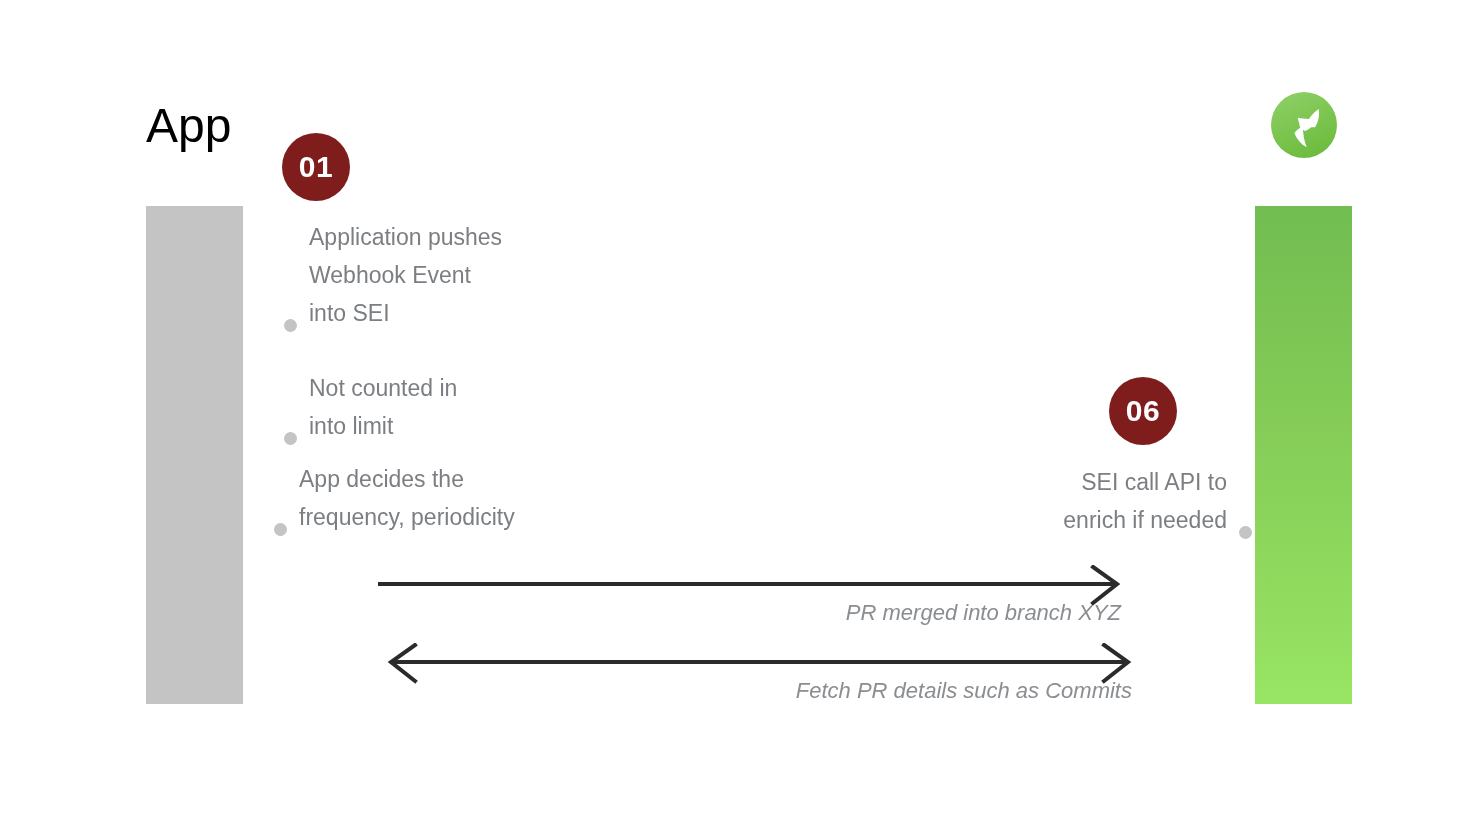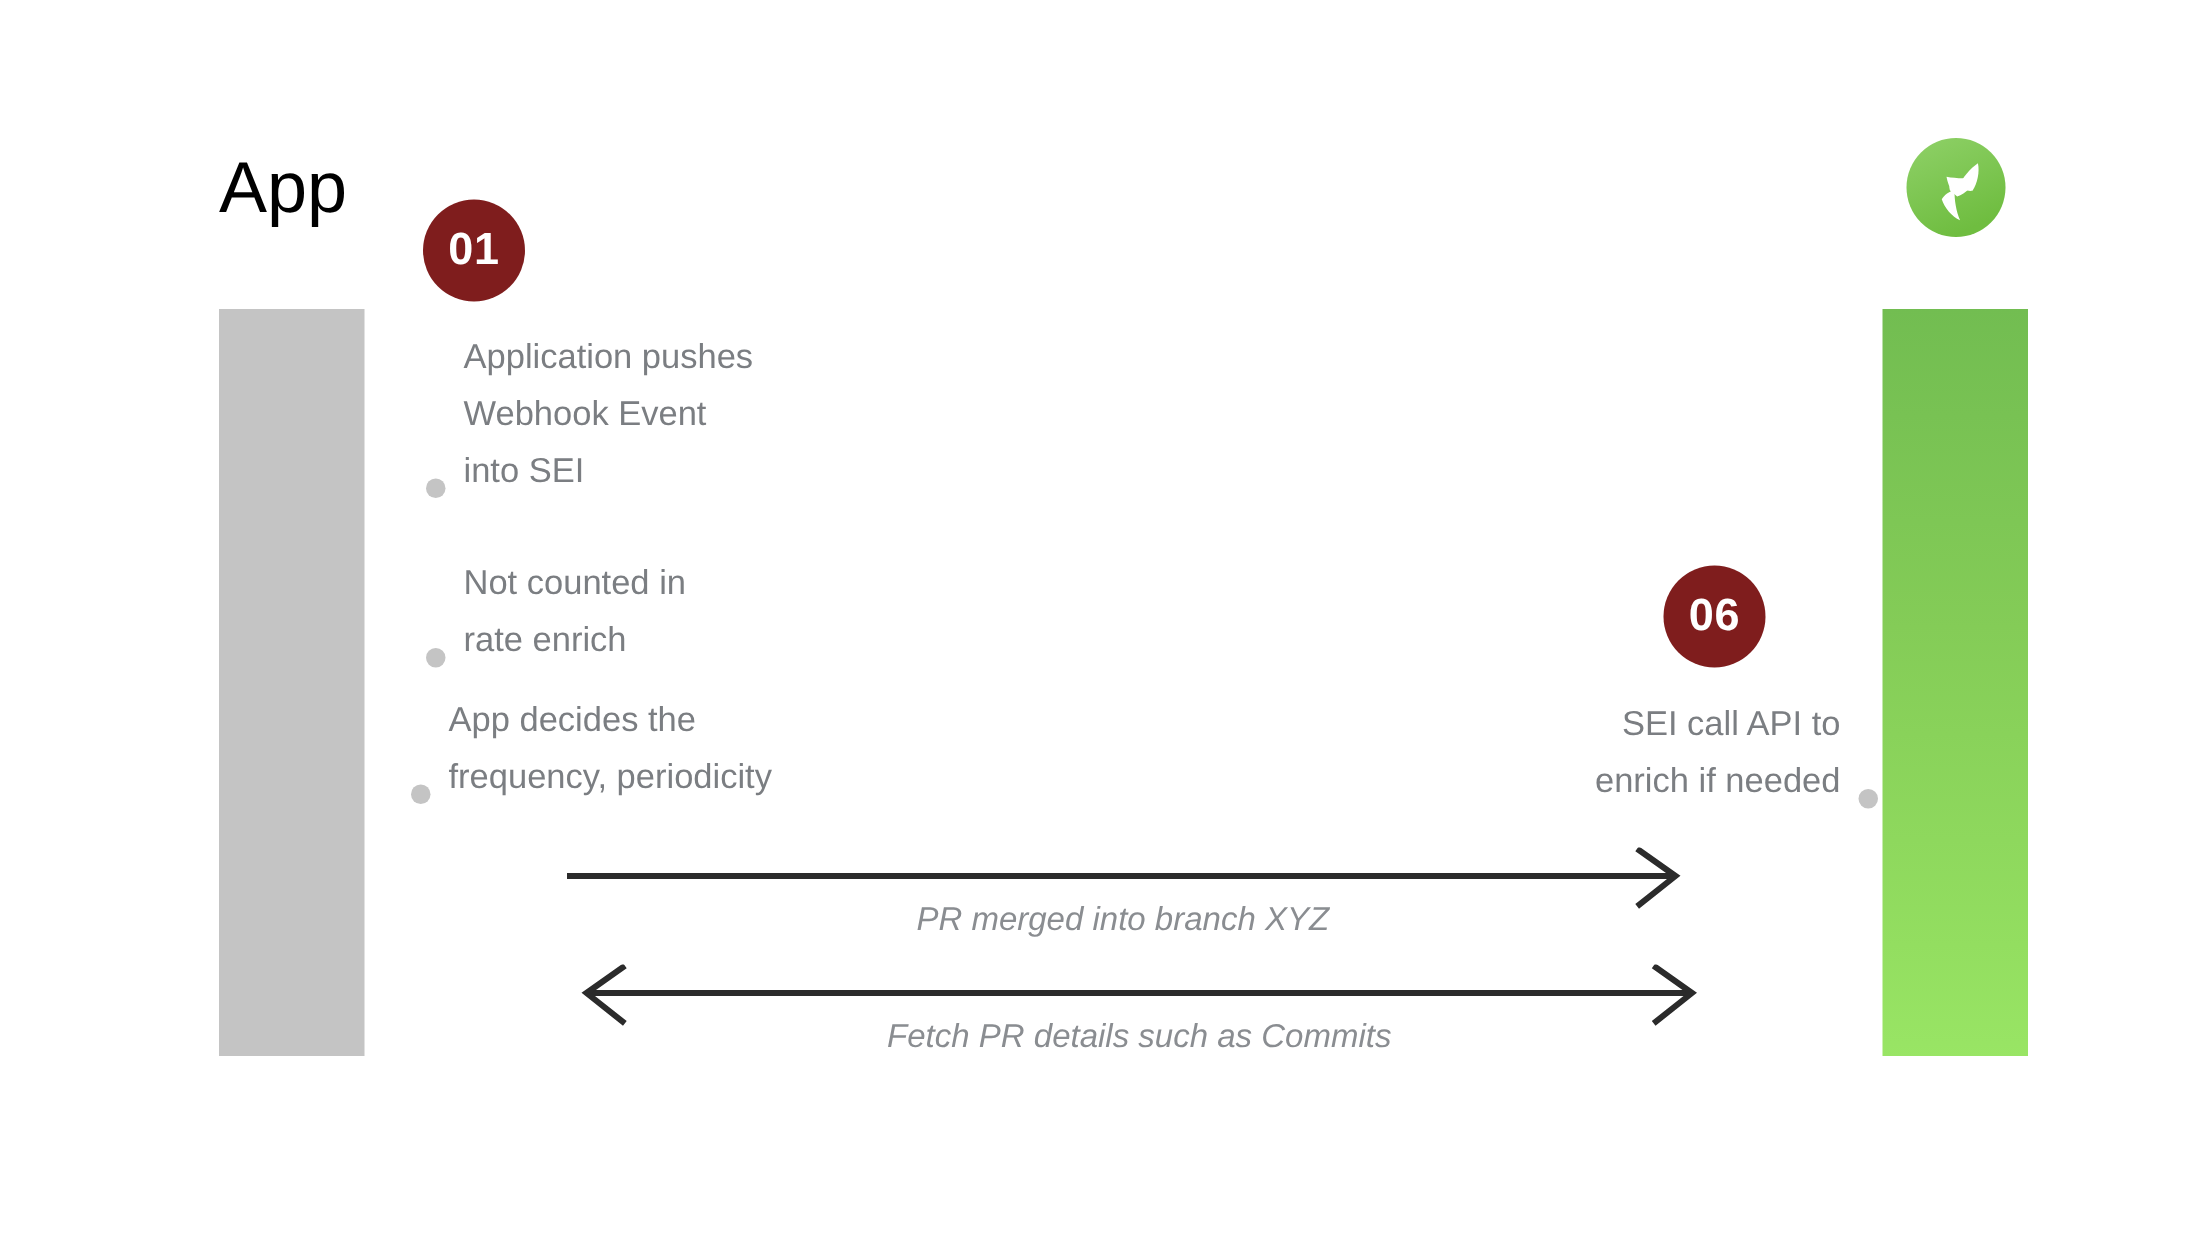--- a/index.html
+++ b/index.html
@@ -106,21 +106,21 @@
   .bullet-2 { left: 256px; top: 369px; }
   .bullet-3 { left: 246px; top: 460px; }
   .bullet-r1 { left: 980px; top: 463px; width: 244px; justify-content: flex-start; }
 
   
   .arrow-group { position: absolute; }
   .arrow-svg { display: block; }
   .arrow-label {
     position: absolute;
     width: 100%;
-    text-align: center;
+    text-align: right;
     font-size: 22px;
     font-style: italic;
     color: #8a8d91;
     line-height: 30px;
     white-space: nowrap;
   }
   .arrow-1 { left: 348px; top: 565px; width: 745px; }
   .arrow-2 { left: 359px; top: 643px; width: 745px; }
   .arrow-1 .arrow-label { top: 33px; }
   .arrow-2 .arrow-label { top: 33px; }
@@ -161,21 +161,21 @@
   <div class="bullet bullet-1">
     <span class="dot"></span>
     <span class="btext">Application pushes
 Webhook Event
 into SEI</span>
   </div>
 
   <div class="bullet bullet-2">
     <span class="dot"></span>
     <span class="btext">Not counted in
-rate enrich</span>
+into limit</span>
   </div>
 
   <div class="bullet bullet-3">
     <span class="dot"></span>
     <span class="btext">App decides the
 frequency, periodicity</span>
   </div>
 
   <div class="bullet right bullet-r1">
     <span class="dot"></span>

